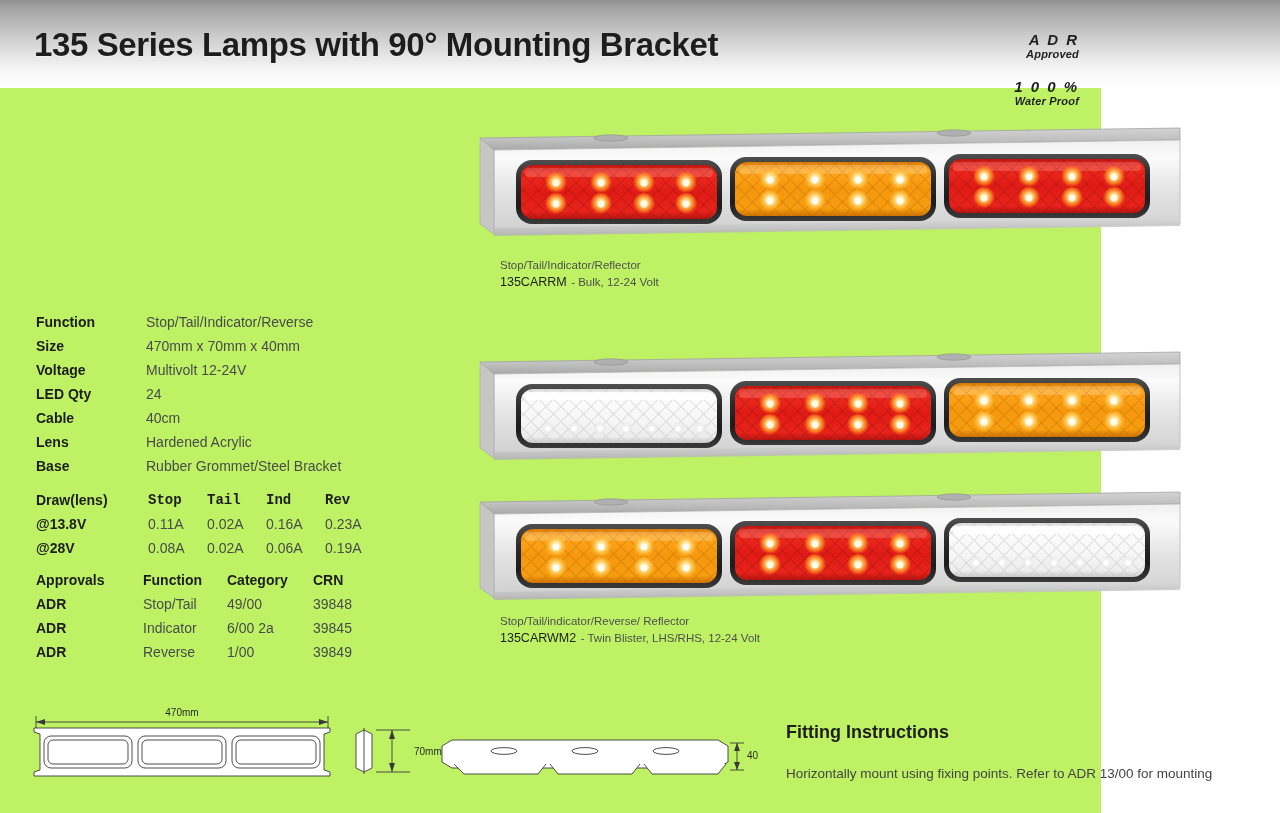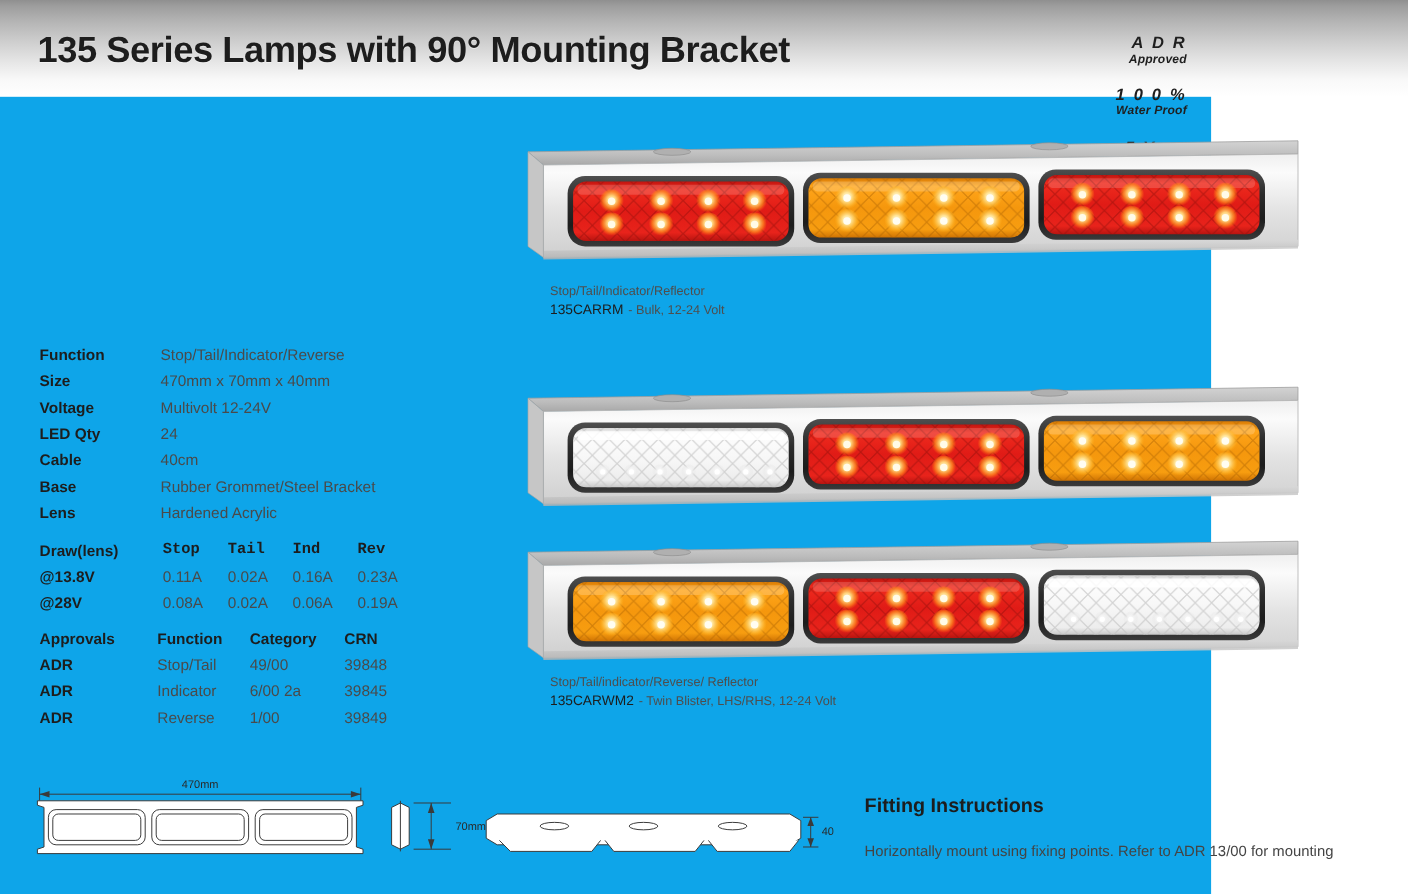--- a/index.html
+++ b/index.html
@@ -10,21 +10,21 @@
     height: 813px;
     background: #ffffff;
     font-family: "Liberation Sans", sans-serif;
     overflow: hidden;
   }
 
   #page {
     position: relative;
     width: 1101px;
     height: 813px;
-    background: #0ea5e9;
+    background: #bef264;
   }
 
   
   .header-band {
     position: absolute;
     left: 0; top: 0;
     width: 1280px;
     height: 88px;
     background: linear-gradient(to bottom,
       #8f8f8f 0%, #9d9d9d 6%, #b4b4b4 22%,
@@ -218,26 +218,26 @@
     </div>
     <div class="spec-row">
       <div class="spec-label">LED Qty</div>
       <div class="spec-value">24</div>
     </div>
     <div class="spec-row">
       <div class="spec-label">Cable</div>
       <div class="spec-value">40cm</div>
     </div>
     <div class="spec-row">
+      <div class="spec-label">Lens</div>
+      <div class="spec-value">Hardened Acrylic</div>
+    </div>
+    <div class="spec-row">
       <div class="spec-label">Base</div>
       <div class="spec-value">Rubber Grommet/Steel Bracket</div>
-    </div>
-    <div class="spec-row">
-      <div class="spec-label">Lens</div>
-      <div class="spec-value">Hardened Acrylic</div>
     </div>
   </div>
 
   <div class="draw-table">
     <div class="draw-row head">
       <div class="draw-c0">Draw(lens)</div>
       <div class="draw-c">Stop</div>
       <div class="draw-c">Tail</div>
       <div class="draw-c">Ind</div>
       <div class="draw-c">Rev</div>

